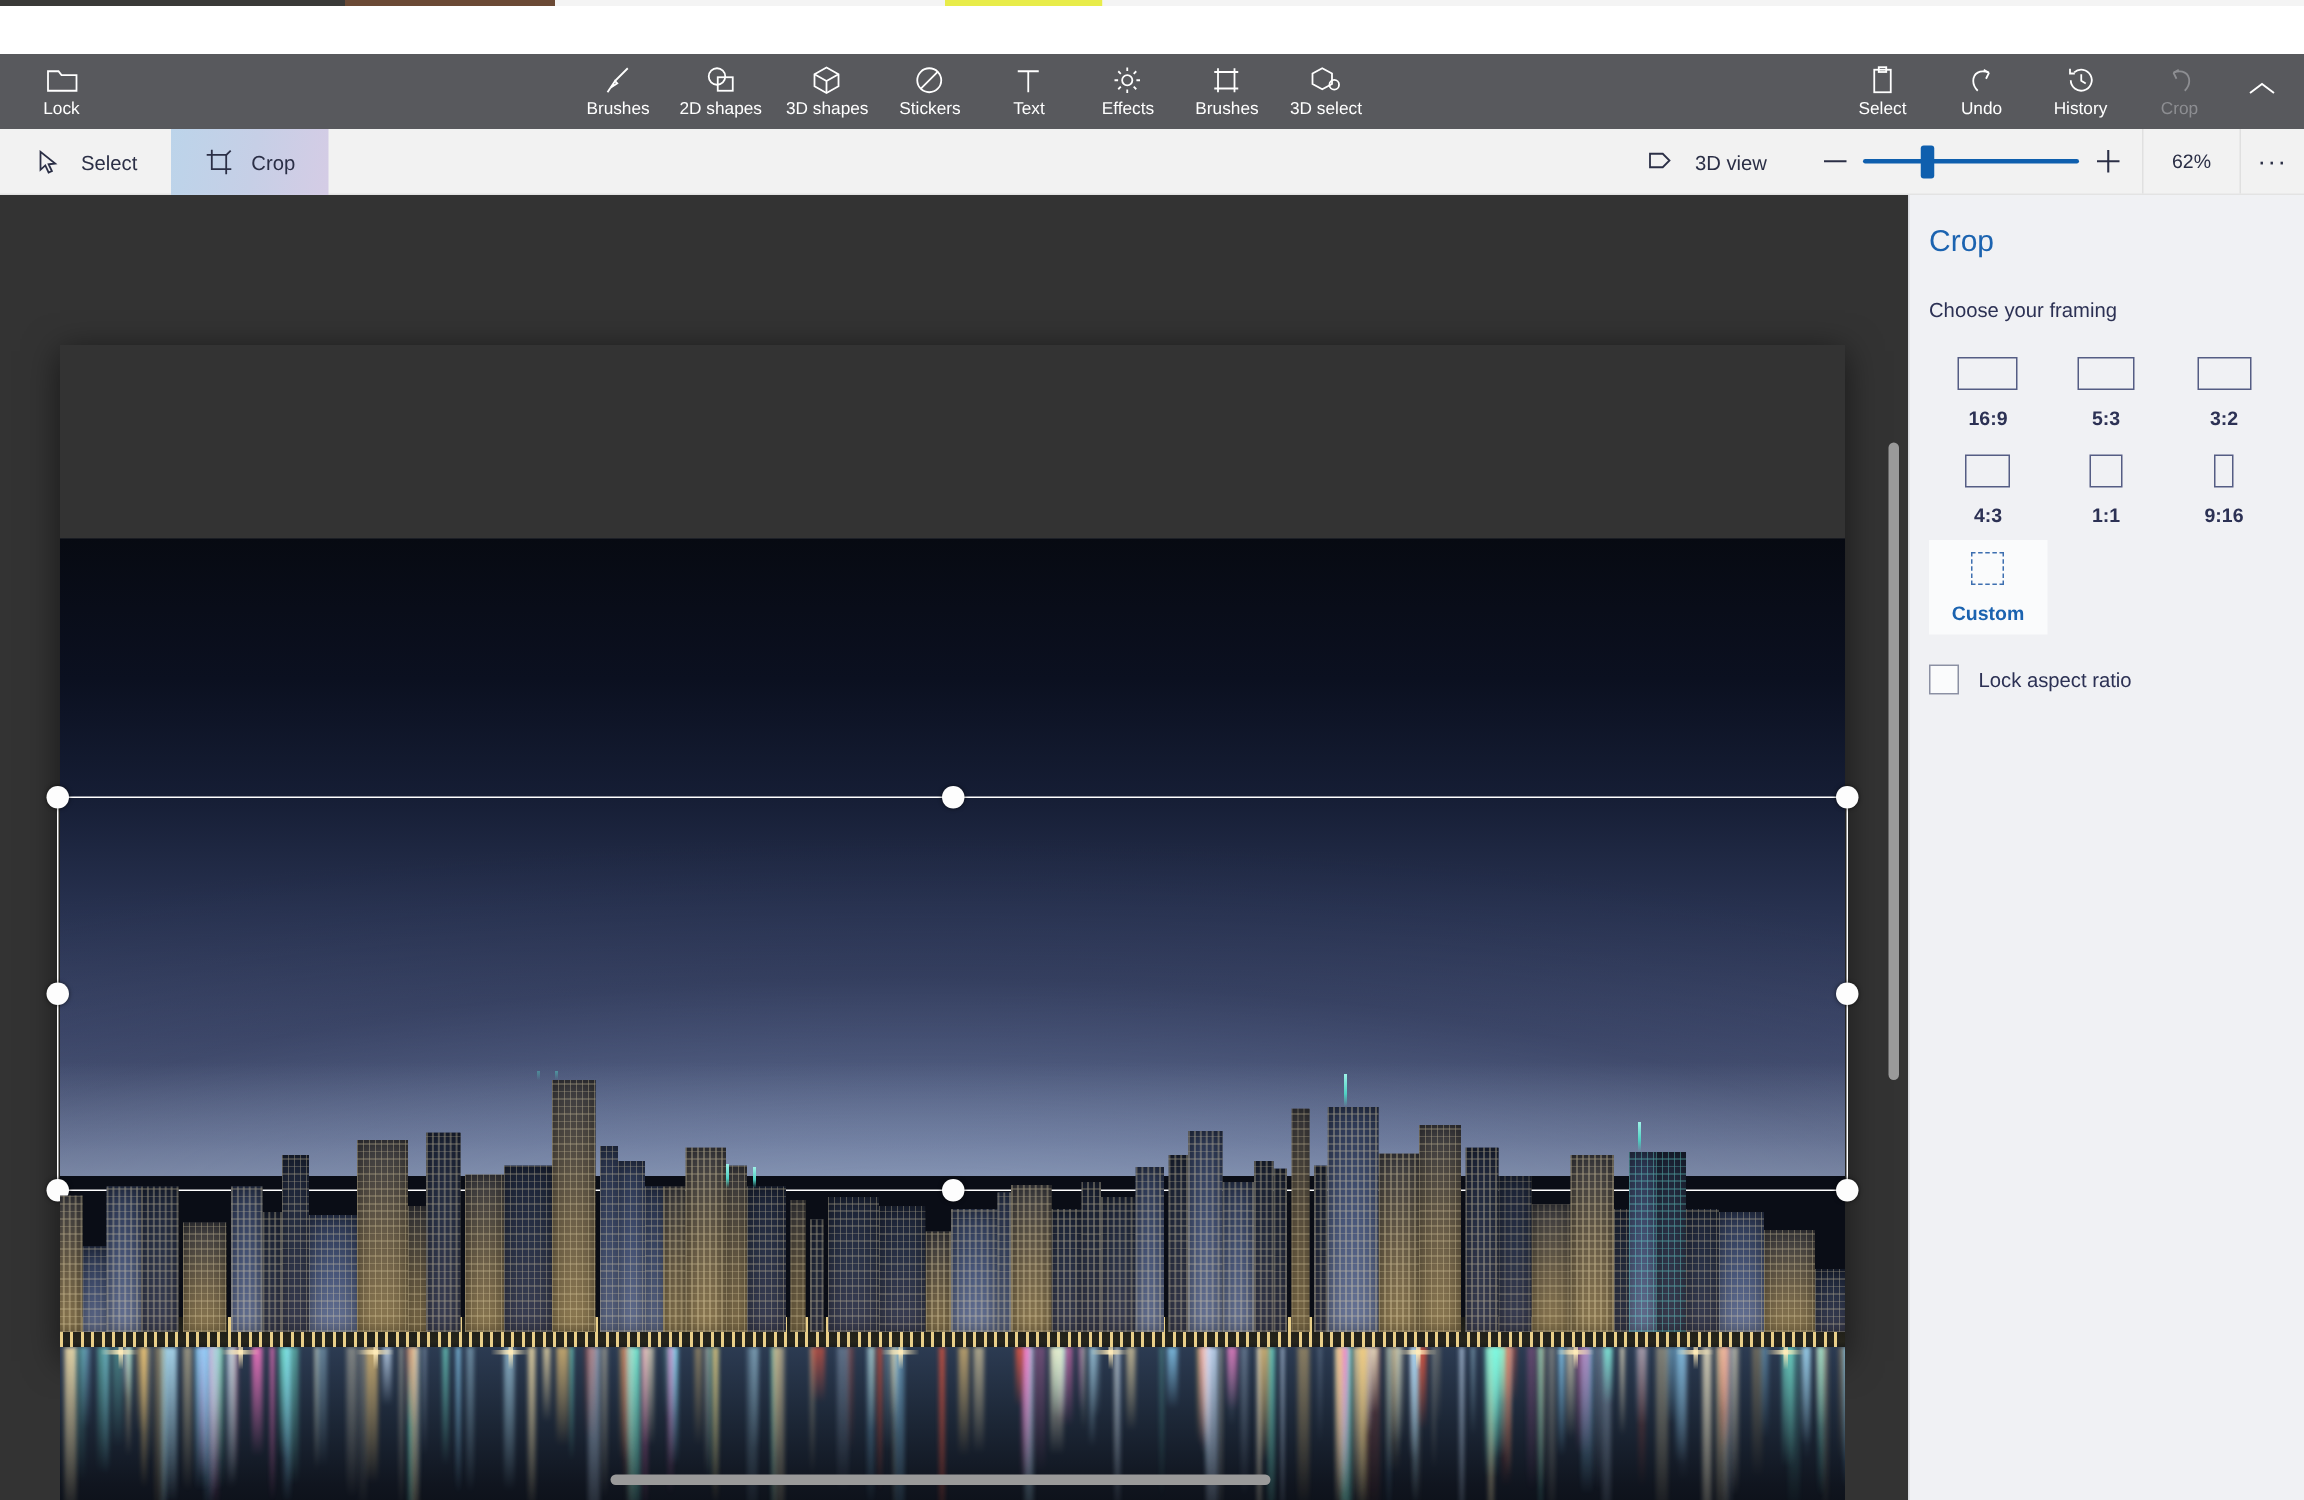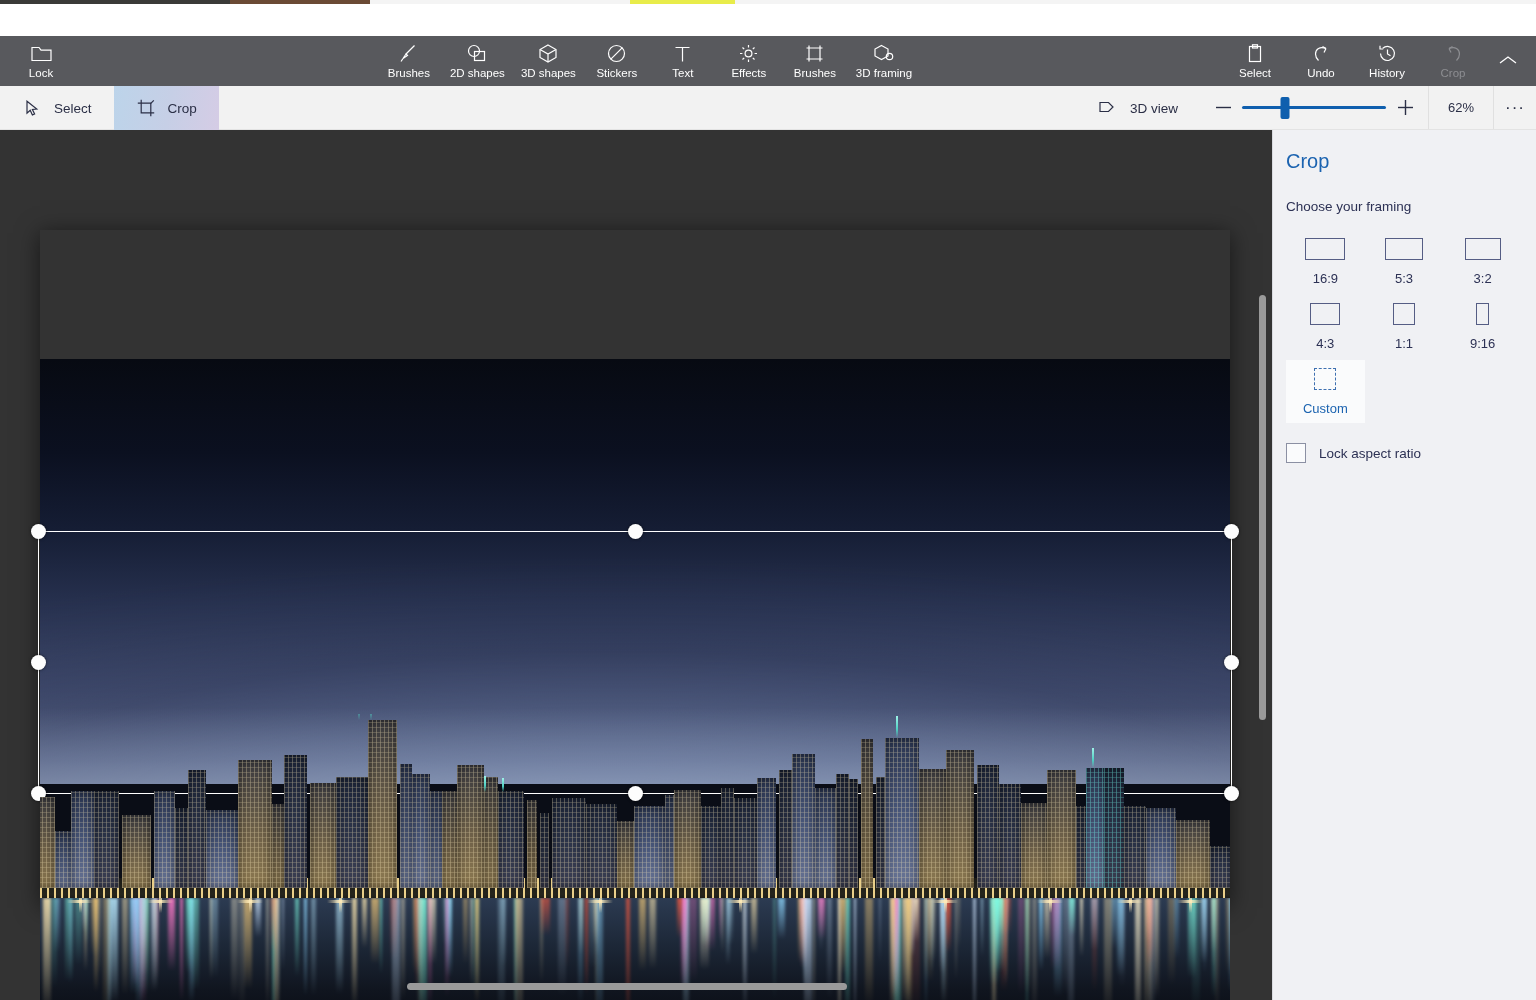--- a/index.html
+++ b/index.html
@@ -232,21 +232,21 @@
   .ratio-cell {
     display: flex; flex-direction: column; align-items: center; justify-content: flex-start;
     padding: 8px 0 7px; cursor: default;
   }
   .ratio-cell.selected { background: #fafbfc; }
   .ratio-cell.selected .ratio-lbl { color: #1b63b0; }
   .ratio-shape {
     border: 1.6px solid #555d84; margin-bottom: 11px;
   }
   .ratio-shape.dashed { border: 1.6px dashed #3d6fb0; }
-  .ratio-lbl { font-size: 13px; color: #2c3154; }
+  .ratio-lbl { font-size: 13px; color: #2c3154; font-weight: bold; }
 
   .wh-row { display: flex; gap: 14px; margin-top: 30px; }
   .wh-col { flex: 1; }
   .wh-label { font-size: 13px; margin-bottom: 7px; }
   .wh-input {
     height: 30px; background: #ffffff; border: 1px solid #c9ccd6;
     display: flex; align-items: center; justify-content: center;
     font-size: 13px; color: #2c3154;
   }
   .lock-row { display: flex; align-items: center; gap: 13px; margin-top: 20px; }
@@ -365,21 +365,21 @@
         <span class="rb-lbl">Brushes</span>
       </div>
 
       <div class="rb-item">
         <span class="rb-ico">
           <svg width="20" height="19" viewBox="0 0 20 19" fill="none" stroke="currentColor" stroke-width="1.2">
             <path d="M7.5 1.5 14 5v7l-6.5 3.5L1 12V5z"></path>
               <circle cx="15.5" cy="12.5" r="3.2"></circle>
           </svg>
         </span>
-        <span class="rb-lbl">3D framing</span>
+        <span class="rb-lbl">3D select</span>
       </div>
     </div>
 
     <div class="ribbon-right">
       <div class="rb-item">
         <span class="rb-ico">
           <svg width="16" height="19" viewBox="0 0 16 19" fill="none" stroke="currentColor" stroke-width="1.2">
             <rect x="2.5" y="2.5" width="11" height="15"></rect>
               <rect x="5.5" y="0.8" width="5" height="3.2"></rect>
           </svg>

